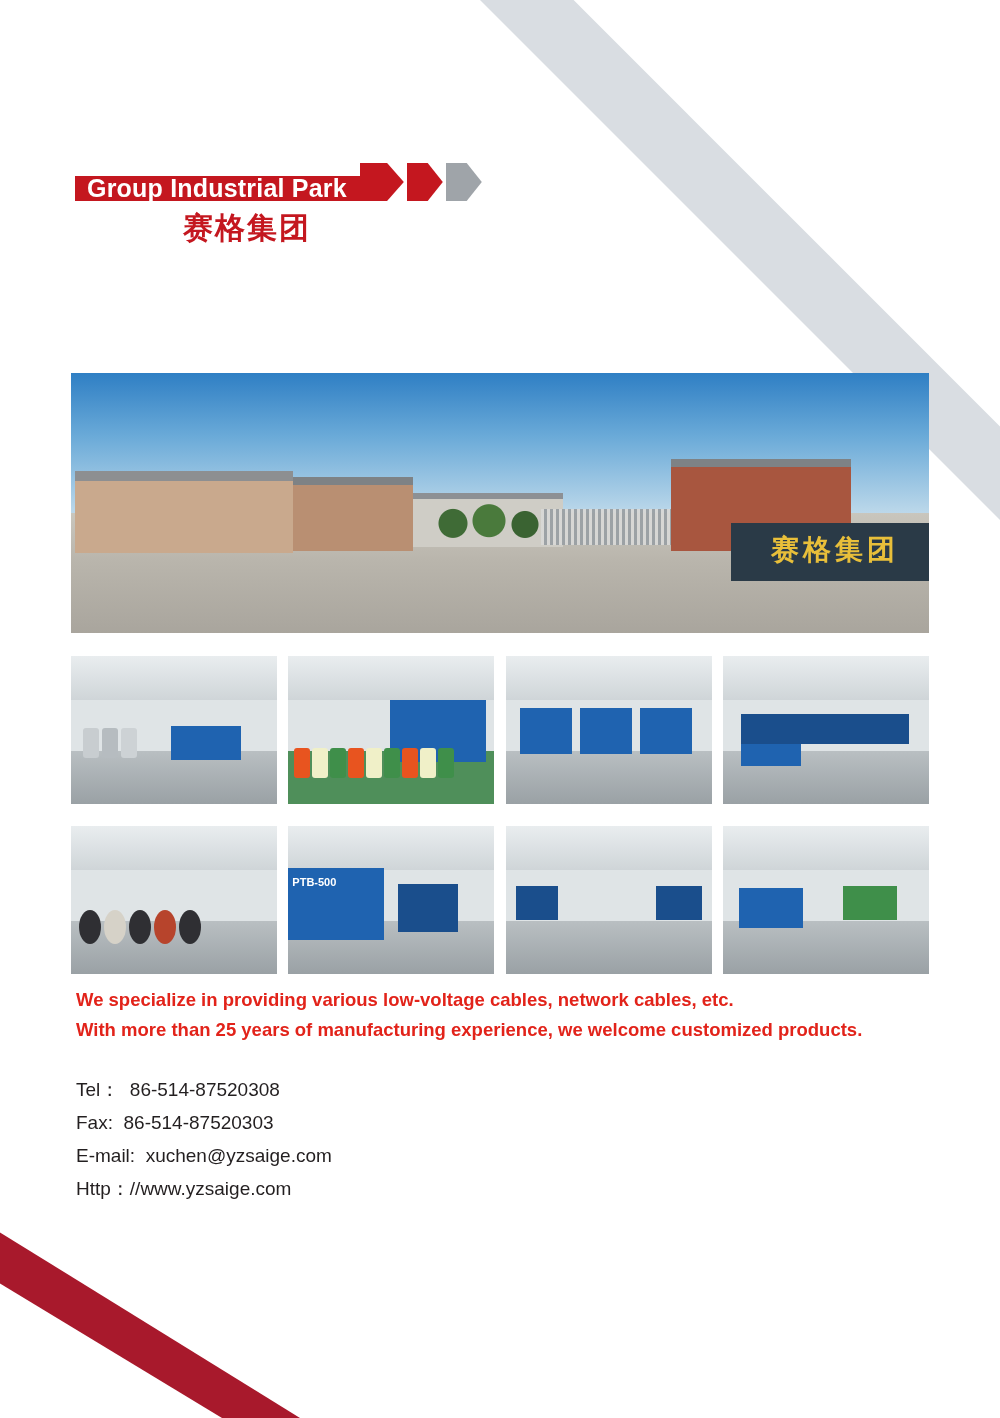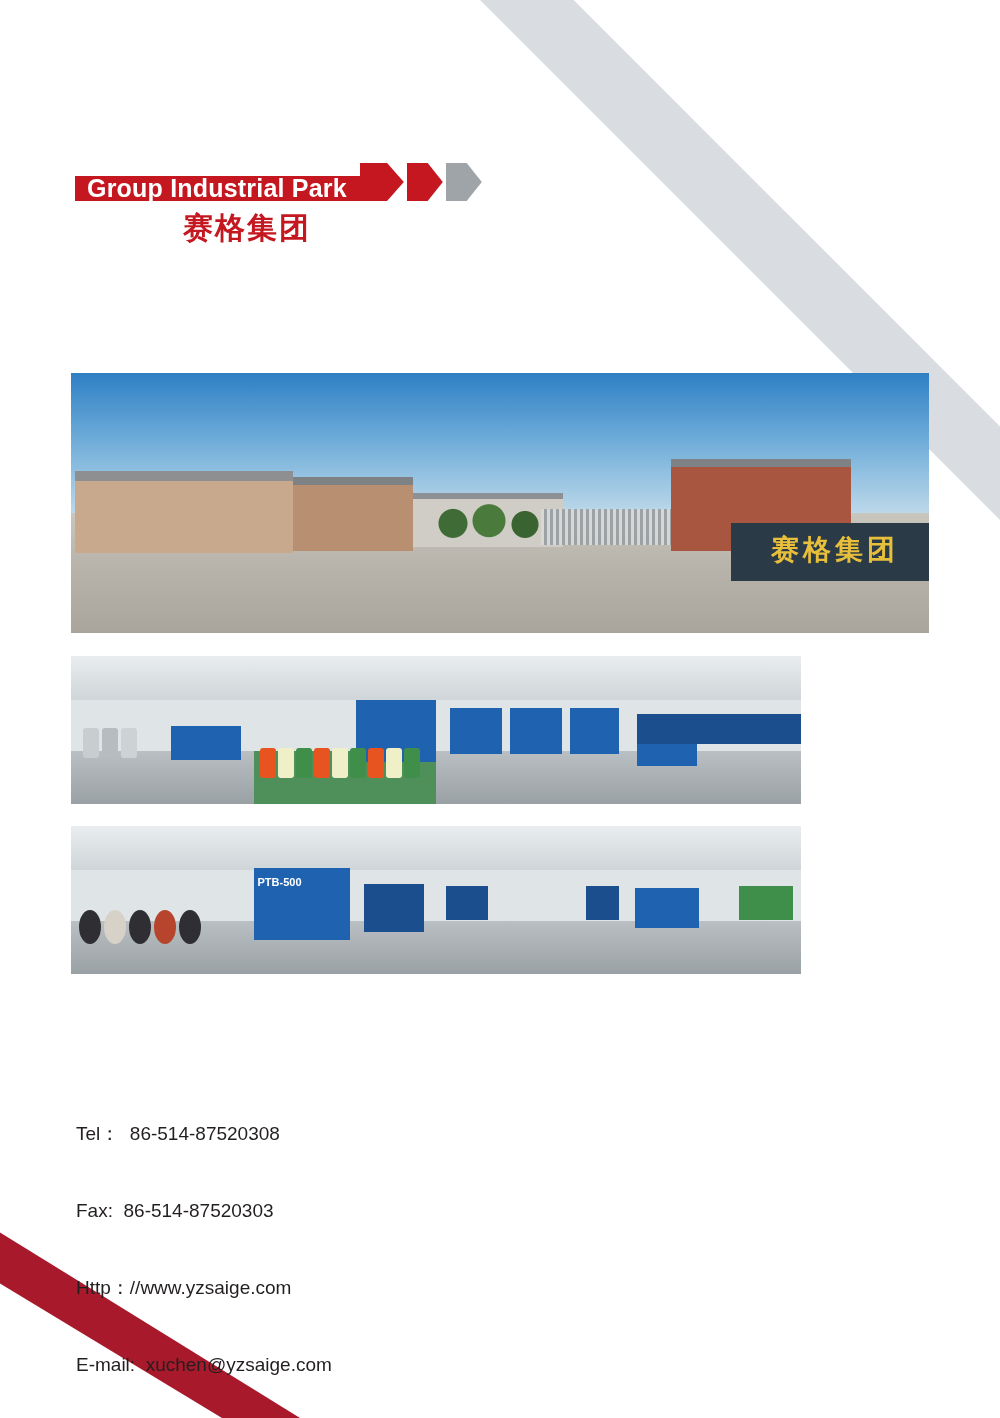--- a/index.html
+++ b/index.html
@@ -197,21 +197,21 @@
     left: 358px; top: 118px;
     width: 120px; height: 54px;
     background: radial-gradient(circle at 20% 60%, #3f6b36 0 14px, transparent 15px),
                 radial-gradient(circle at 50% 55%, #4a7a3c 0 16px, transparent 17px),
                 radial-gradient(circle at 80% 62%, #3a6332 0 13px, transparent 14px);
   }
 
   .thumb-row {
     position: absolute;
     left: 71px;
-    width: 730px;
+    width: 858px;
     display: flex;
     justify-content: space-between;
     border-radius: 29px;
   }
   .row1 { top: 656px; }
   .row2 { top: 826px; }
   .thumb {
     width: 206px;
     height: 148px;
     overflow: hidden;
@@ -258,21 +258,21 @@
   }
   .contact {
     position: absolute;
     left: 76px;
     top: 1073px;
     width: 880px;
     color: #231f20;
     font-size: 19px;
     line-height: 33px;
   }
-  .contact div { white-space: pre; margin-top: 44px; }
+  .contact div { white-space: pre; }
 </style>
 </head>
 <body>
 
 <div id="page">
 
   <div class="corner-tr-grey"></div>
   <div class="corner-tr-white"></div>
   <div class="corner-bl-red"></div>
   <div class="corner-bl-white"></div>
@@ -377,21 +377,25 @@
     </div>
     <div class="thumb">
       <div class="th-ceiling"></div>
       <div class="th-mid"></div>
       <div class="th-floor"></div>
       <div class="m-blue" style="left:16px;top:62px;width:64px;height:40px;"></div>
       <div class="m-green" style="left:120px;top:60px;width:54px;height:34px;"></div>
     </div>
   </div>
 
+  <div class="promo">
+    <div>We specialize in providing various low-voltage cables, network cables, etc.</div>
+    <div>With more than 25 years of manufacturing experience, we welcome customized products.</div>
+  </div>
 
   <div class="contact">
     <div>Tel：  86-514-87520308</div>
     <div>Fax:  86-514-87520303</div>
+    <div>E-mail:  xuchen@yzsaige.com</div>
     <div>Http：//www.yzsaige.com</div>
-    <div>E-mail:  xuchen@yzsaige.com</div>
   </div>
 
 </div>
 
 </body></html>

